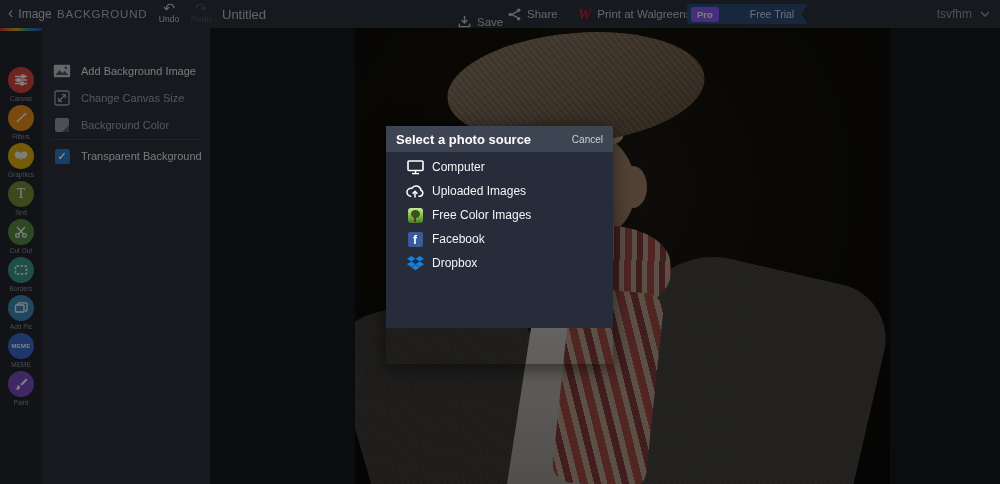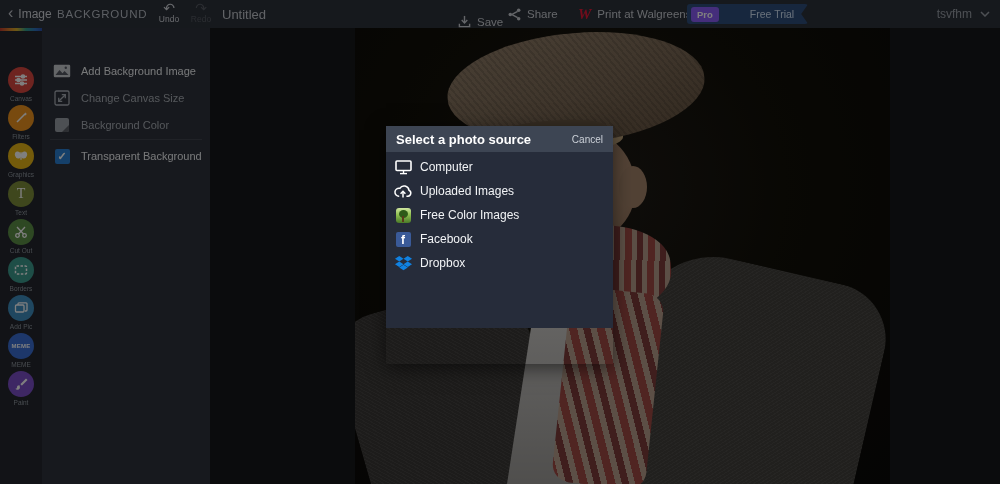--- a/index.html
+++ b/index.html
@@ -81,21 +81,21 @@
     background:repeating-linear-gradient(95deg,#a14a44 0 7px,#b89e8c 7px 12px,#7e3d3a 12px 18px,#b89e8c 18px 23px); }
   .scarf-tail { left:206px; top:262px; width:94px; height:196px; border-radius:18px; transform:rotate(6deg);
     background:repeating-linear-gradient(70deg,#a14a44 0 8px,#b89e8c 8px 14px,#7e3d3a 14px 21px,#b89e8c 21px 27px); }
 
   
   .scrim { position:absolute; inset:0; background:rgba(0,0,0,.5); z-index:40; }
   .modal { position:absolute; left:386px; top:126px; width:227px; height:238px; z-index:50; box-shadow:0 4px 18px rgba(0,0,0,.55); }
   .modal-header { height:26px; display:flex; align-items:center; justify-content:space-between; padding:0 10px; }
   .modal-title { font-size:13px; font-weight:bold; color:#ffffff; }
   .cancel { font-size:10px; color:#ccd1d8; cursor:pointer; }
-  .modal-body { height:176px; padding-top:3px; }
+  .modal-body { height:176px; padding-top:3px;padding-left:12px; }
   .source-row { height:24px; display:flex; align-items:center; padding-left:8px; cursor:pointer; }
   .source-ic { width:18px; height:17px; display:flex; align-items:center; justify-content:center; }
   .source-lbl { margin-left:8px; font-size:12px; color:#f2f4f6; }
   .thumb { width:15px; height:15px; border-radius:3px; background:linear-gradient(180deg,#cfe6a0 0%,#8fbf50 45%,#4a7a28 100%); position:relative; overflow:hidden; }
   .thumb:before { content:""; position:absolute; left:3px; top:2px; width:9px; height:8px; border-radius:50%; background:#2e5a18; }
   .thumb:after { content:""; position:absolute; left:6.5px; top:8px; width:2px; height:6px; background:#5a3a1a; }
   .fb { width:15px; height:15px; border-radius:2px; color:#fff; font-weight:bold; font-size:12px; display:flex; align-items:flex-end; justify-content:center; line-height:13px; }
 </style>
 </head>
 <body>

